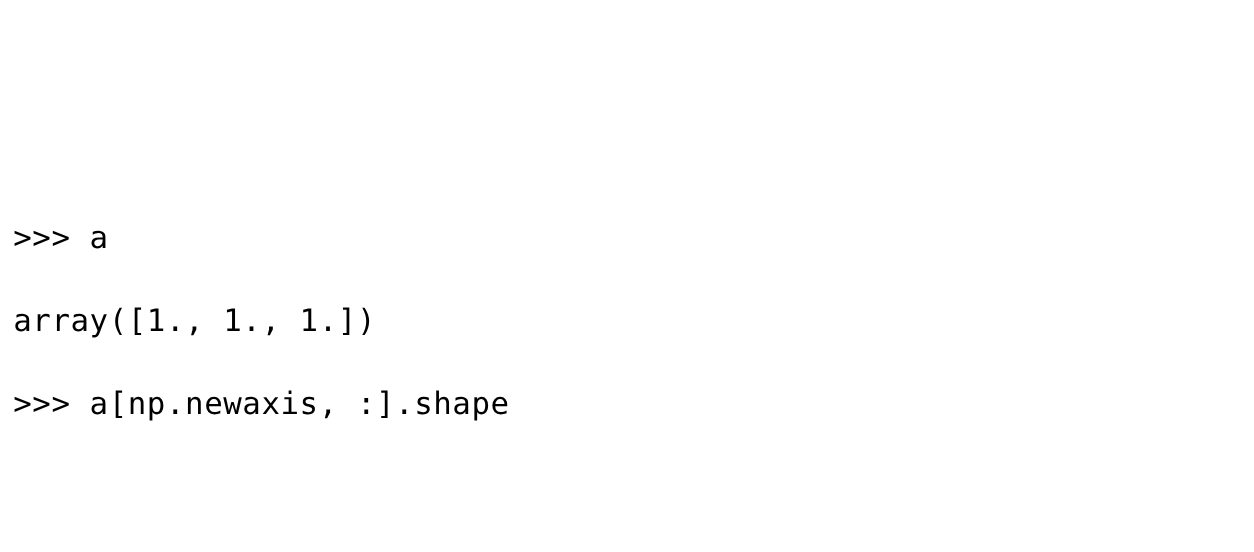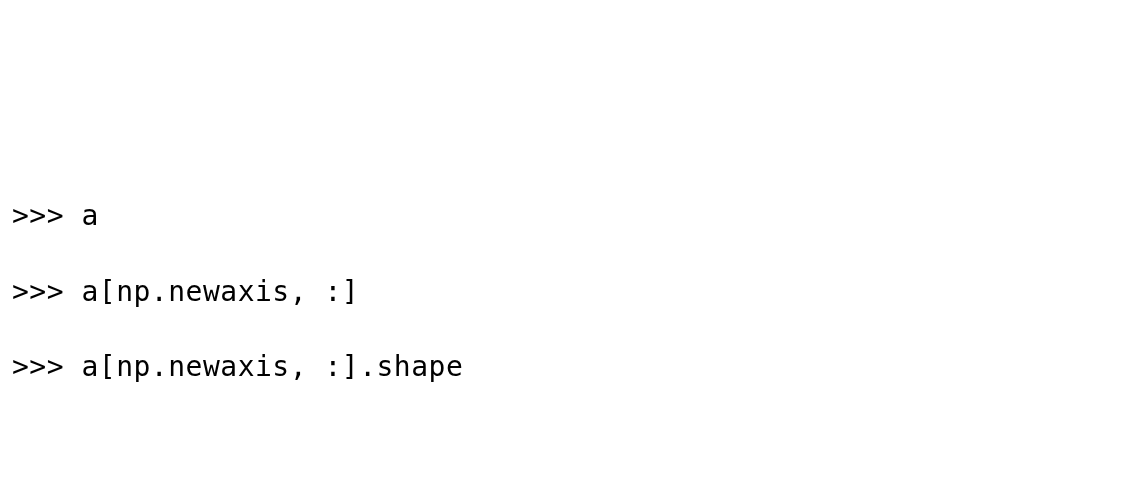--- a/index.html
+++ b/index.html
@@ -33,21 +33,21 @@
       display: inline;
     }
   </style>
 </head>
 <body>
 
 
 
 <div class="terminal">
 <span class="line"><span class="prompt">&gt;&gt;&gt; </span><span class="input">a</span></span>
-<span class="line"><span class="prompt">&gt;&gt;&gt; </span><span class="input">a[np.newaxis, :]</span></span>
+<span class="line"><span class="output">array([1., 1., 1.])</span></span>
 <span class="line"><span class="prompt">&gt;&gt;&gt; </span><span class="input">a[np.newaxis, :].shape</span></span>
 
 
 
 
 
 
 
 </div>
 

